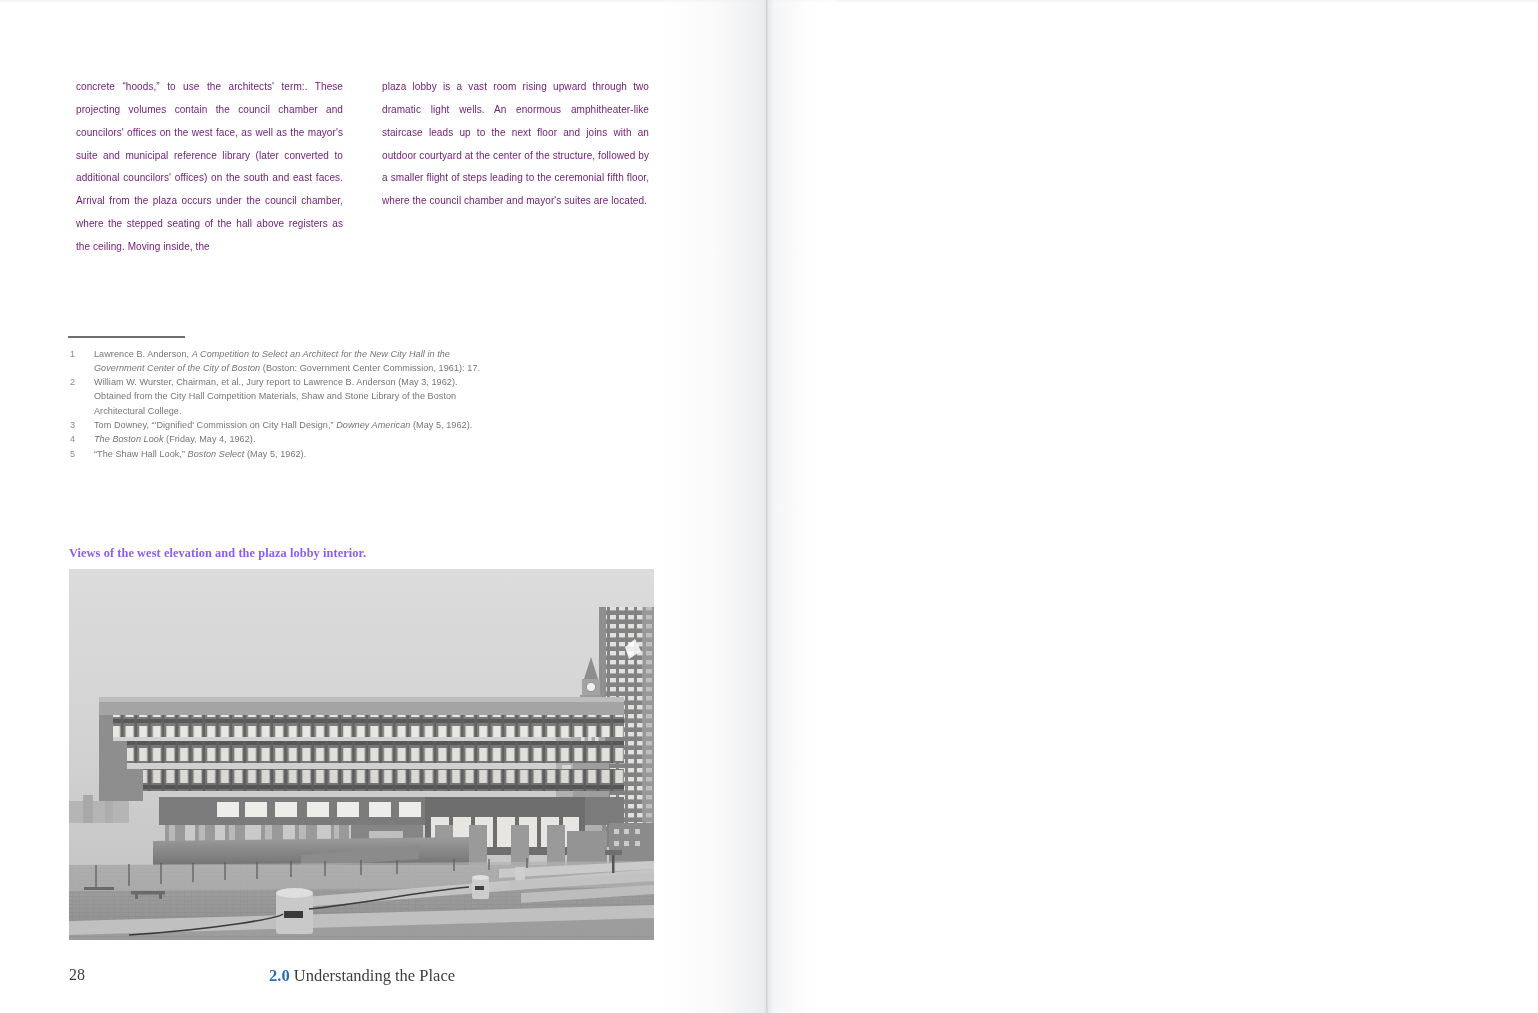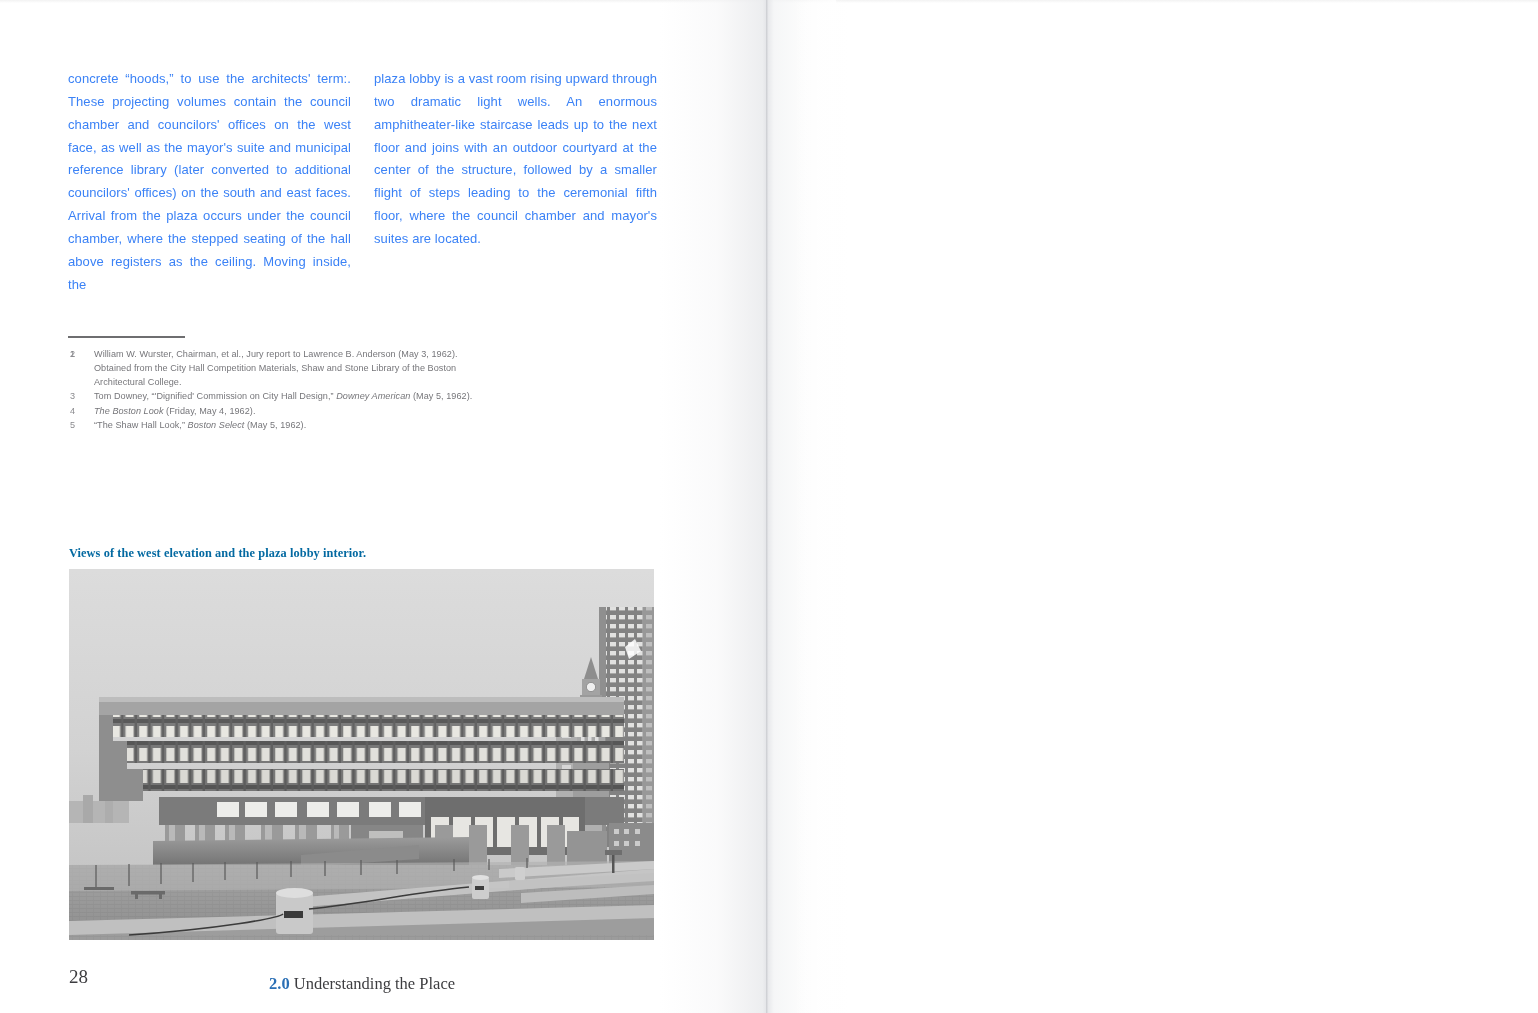--- a/index.html
+++ b/index.html
@@ -28,48 +28,48 @@
       background:linear-gradient(to right,rgba(255,255,255,0.0),rgba(255,255,255,0.85));}
 
   
   .page-left{position:absolute;left:0;top:0;width:700px;height:1013px;}
   .page-right{position:absolute;left:836px;top:0;width:702px;height:1013px;}
 
   .body-cols{position:absolute;left:68px;top:68px;width:589px;}
   .col{position:absolute;top:0;width:283px;}
   .col-a{left:0;}
   .col-b{left:306px;}
-  .col p{margin:0;font-size:13px;line-height:22.85px;color:#3b82f6;
+  .col p{margin:8px;font-size:10px;line-height:22.85px;color:#701a75;
       text-align:justify;text-justify:inter-word;letter-spacing:0.08px;
       font-family:"Liberation Sans",sans-serif;}
 
   
   .footnotes{position:absolute;left:68px;top:336px;width:420px;}
   .fn-rule{width:117px;height:1.6px;background:#6e6e70;margin-bottom:9px;}
   .fn{position:relative;padding-left:26px;margin-bottom:0px;
       font-size:9.1px;line-height:14.3px;color:#76767a;letter-spacing:0.05px;}
   .fn .num{position:absolute;left:2px;top:0;width:16px;color:#8a8a8e;}
   .fn i{font-style:italic;}
 
   
   .fig-caption{position:absolute;left:69px;top:546px;width:560px;
       font-family:"Liberation Serif",serif;font-size:12.3px;font-weight:700;
-      color:#0369a1;letter-spacing:0.1px;}
+      color:#8b5cf6;letter-spacing:0.1px;}
 
   
   .photo{position:absolute;overflow:hidden;background:#9a9a9a;}
   .photo-left{left:69px;top:569px;width:585px;height:371px;}
   .photo svg{display:block;width:100%;height:100%;}
 
   
   .footer-left{position:absolute;left:69px;top:966px;width:590px;height:26px;}
-  .pg-num{position:absolute;font-family:"Liberation Serif",serif;font-size:19px;color:#3d3d40;}
+  .pg-num{position:absolute;font-family:"Liberation Serif",serif;font-size:16px;color:#3d3d40;}
   .pg-left{left:0;top:0;}
   .foot-title{position:absolute;left:200px;top:0;font-family:"Liberation Serif",serif;
-      font-size:16.5px;color:#3d3d40;white-space:nowrap;margin-top:8px;}
+      font-size:16.5px;color:#3d3d40;white-space:nowrap;}
   .foot-title .sec{color:#2a6fb5;font-weight:700;}
 </style>
 </head>
 <body>
 
 <div class="spread">
 
   <div class="paper-top-edge"></div>
 
   <div class="page-left">
@@ -79,21 +79,21 @@
         <p>concrete “hoods,” to use the architects' term:. These projecting volumes contain the council chamber and councilors' offices on the west face, as well as the mayor's suite and municipal reference library (later converted to additional councilors' offices) on the south and east faces. Arrival from the plaza occurs under the council chamber, where the stepped seating of the hall above registers as the ceiling. Moving inside, the</p>
       </div>
       <div class="col col-b">
         <p>plaza lobby is a vast room rising upward through two dramatic light wells. An enormous amphitheater-like staircase leads up to the next floor and joins with an outdoor courtyard at the center of the structure, followed by a smaller flight of steps leading to the ceremonial fifth floor, where the council chamber and mayor's suites are located.</p>
       </div>
     </div>
 
     <div class="footnotes">
       <div class="fn-rule"></div>
       <div id="fn-list">
-          <div class="fn"><span class="num">1</span></div>
+          <div class="fn"><span class="num">1</span><span><span>Lawrence B. Anderson, </span><i>A Competition to Select an Architect for the New City Hall in the Government Center of the City of Boston</i><span> (Boston: Government Center Commission, 1961): 17.</span></span></div>
           <div class="fn"><span class="num">2</span><span><span>William W. Wurster, Chairman, et al., Jury report to Lawrence B. Anderson (May 3, 1962). Obtained from the City Hall Competition Materials, Shaw and Stone Library of the Boston Architectural College.</span></span></div>
           <div class="fn"><span class="num">3</span><span><span>Tom Downey, “'Dignified' Commission on City Hall Design,” </span><i>Downey American</i><span> (May 5, 1962).</span></span></div>
           <div class="fn"><span class="num">4</span><span><i>The Boston Look</i><span> (Friday, May 4, 1962).</span></span></div>
           <div class="fn"><span class="num">5</span><span><span>“The Shaw Hall Look,” </span><i>Boston Select</i><span> (May 5, 1962).</span></span></div>
         </div>
     </div>
 
     <div class="fig-caption">Views of the west elevation and the plaza lobby interior.</div>
 
     <div class="photo photo-left">

